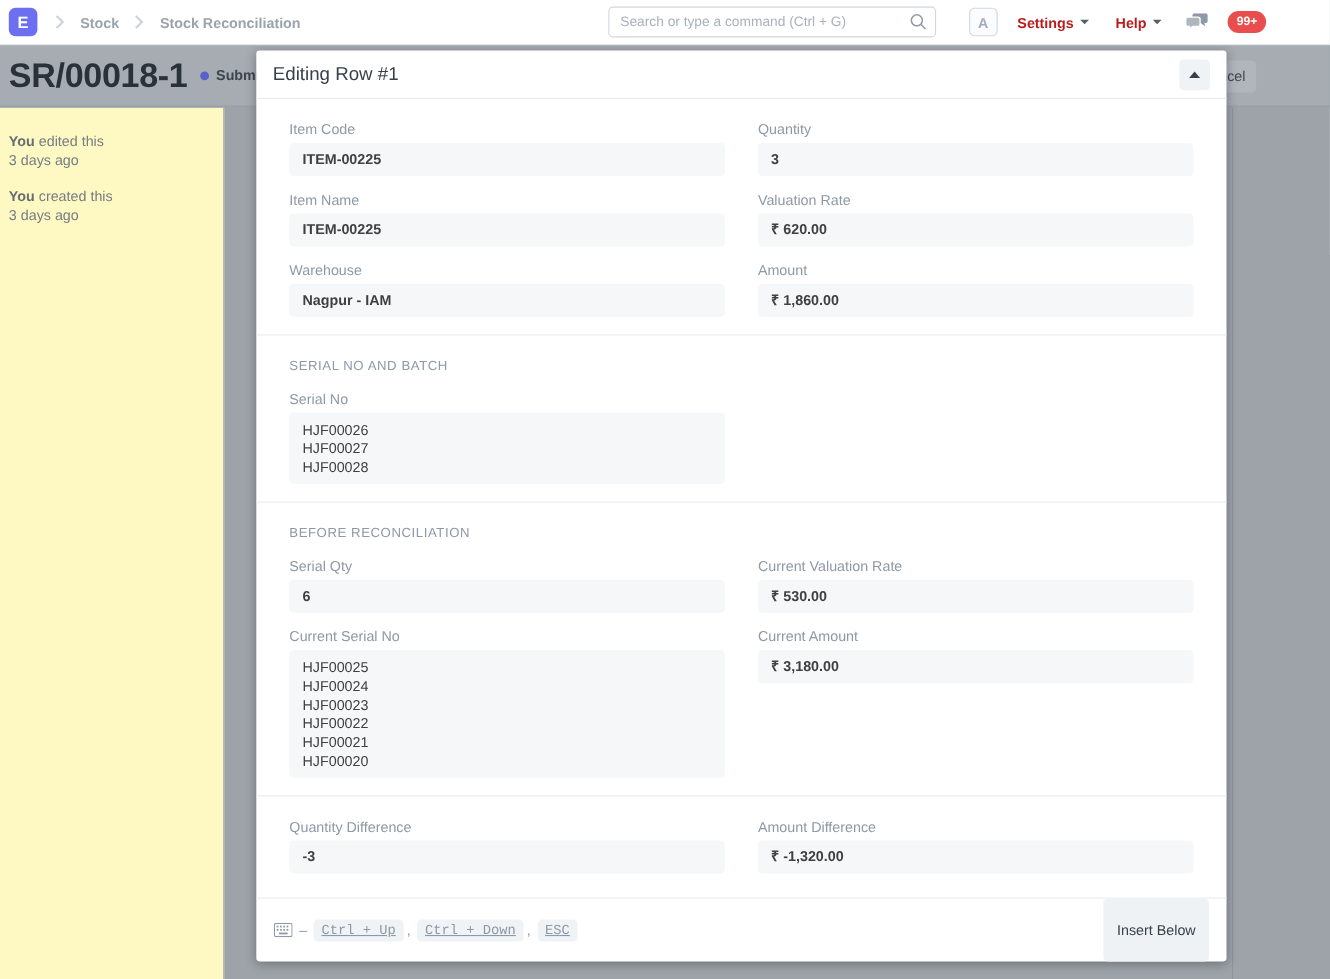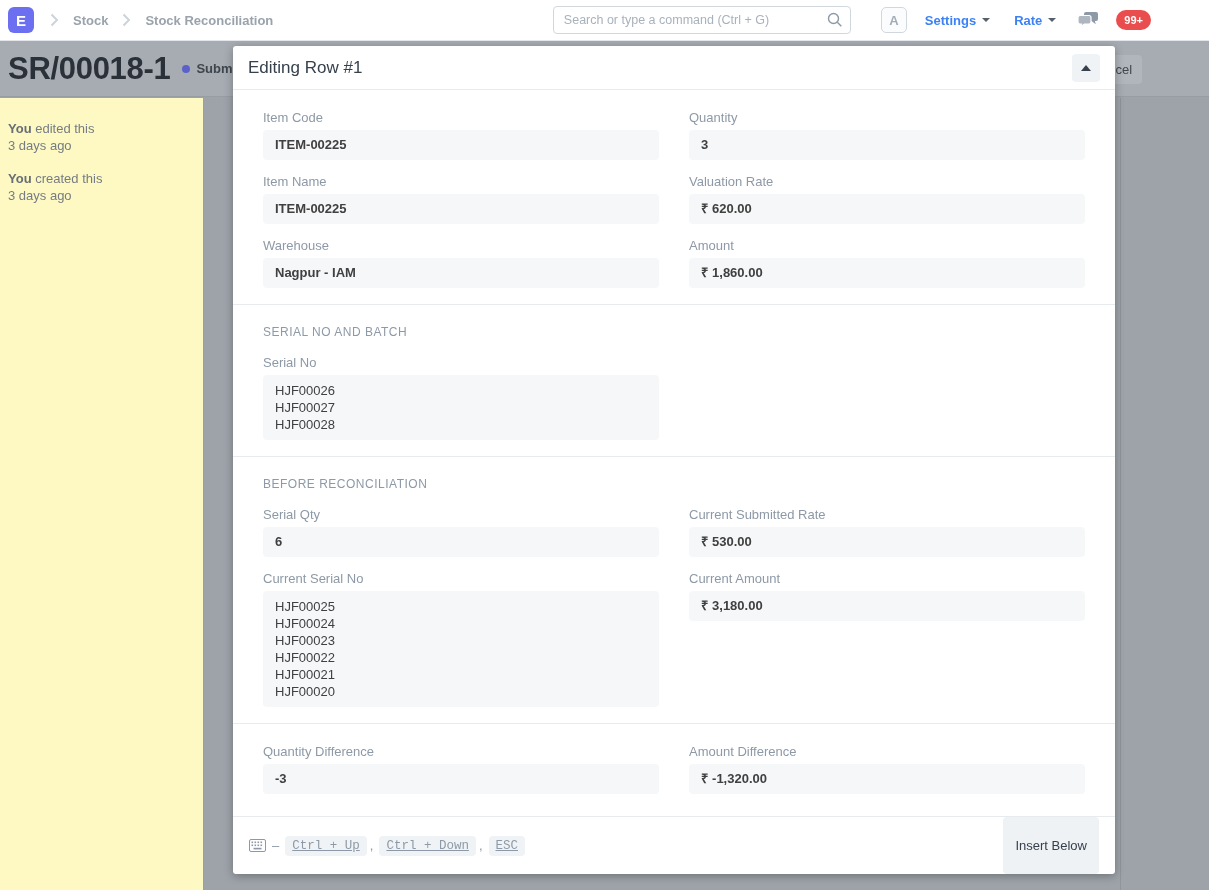--- a/index.html
+++ b/index.html
@@ -32,21 +32,21 @@
     font-size:12.5px; color:#36414c; padding:0 30px 0 10px; outline:none;
   }
   .search-input::placeholder { color:#a8b2bc; }
   .search-icon { position:absolute; right:8px; top:6px; }
   .avatar {
     margin-left:30px; width:26px; height:26px; border:1px solid #d1d8dd;
     border-radius:5px; background:#fbfcfd; color:#a3adb7; font-size:13px; font-weight:bold;
     display:flex; align-items:center; justify-content:center; cursor:pointer;
   }
   .nav-link {
-    margin-left:18px; color:#3b82f6; font-size:13px; font-weight:bold;
+    margin-left:18px; color:#b91c1c; font-size:13px; font-weight:bold;
     display:inline-flex; align-items:center; cursor:pointer;
   }
   .nav-link + .nav-link { margin-left:24px; }
   .caret {
     display:inline-block; margin-left:6px; width:0; height:0;
     border-left:4px solid transparent; border-right:4px solid transparent;
     border-top:4px solid #55606b;
   }
   .chat-wrap { margin-left:22px; display:inline-flex; cursor:pointer; }
   .badge {
@@ -170,21 +170,21 @@
       </svg>
     </span>
   </div>
 
   <div class="avatar">A</div>
   <span class="nav-link">
     <span>Settings</span>
     <span class="caret"></span>
   </span>
   <span class="nav-link">
-    <span>Rate</span>
+    <span>Help</span>
     <span class="caret"></span>
   </span>
   <span class="chat-wrap">
     <svg width="20" height="16" viewBox="0 0 20 16">
       <path d="M8 0h10a2 2 0 0 1 2 2v5a2 2 0 0 1-2 2h-1.2l1 3.2L13.5 9H8a2 2 0 0 1-2-2V2a2 2 0 0 1 2-2z" fill="#8d99a6"></path>
       <path d="M2 3.5h9a2 2 0 0 1 2 2V10a2 2 0 0 1-2 2H6.3l-3.9 3 1-3H2a2 2 0 0 1-2-2V5.5a2 2 0 0 1 2-2z" fill="#aeb6bf" stroke="#ffffff" stroke-width="1.2"></path>
     </svg>
   </span>
   <span class="badge">99+</span>
 </div>
@@ -271,21 +271,21 @@
   </div>
 
   <div class="section">
     <div class="sec-heading">BEFORE RECONCILIATION</div>
     <div class="frow">
       <div class="field">
         <div class="flabel">Serial Qty</div>
         <div class="fvalue">6</div>
       </div>
       <div class="field">
-        <div class="flabel">Current Submitted Rate</div>
+        <div class="flabel">Current Valuation Rate</div>
         <div class="fvalue">₹ 530.00</div>
       </div>
     </div>
     <div class="frow">
       <div class="field">
         <div class="flabel">Current Serial No</div>
         <div class="fvalue tarea lines6">HJF00025
 HJF00024
 HJF00023
 HJF00022

